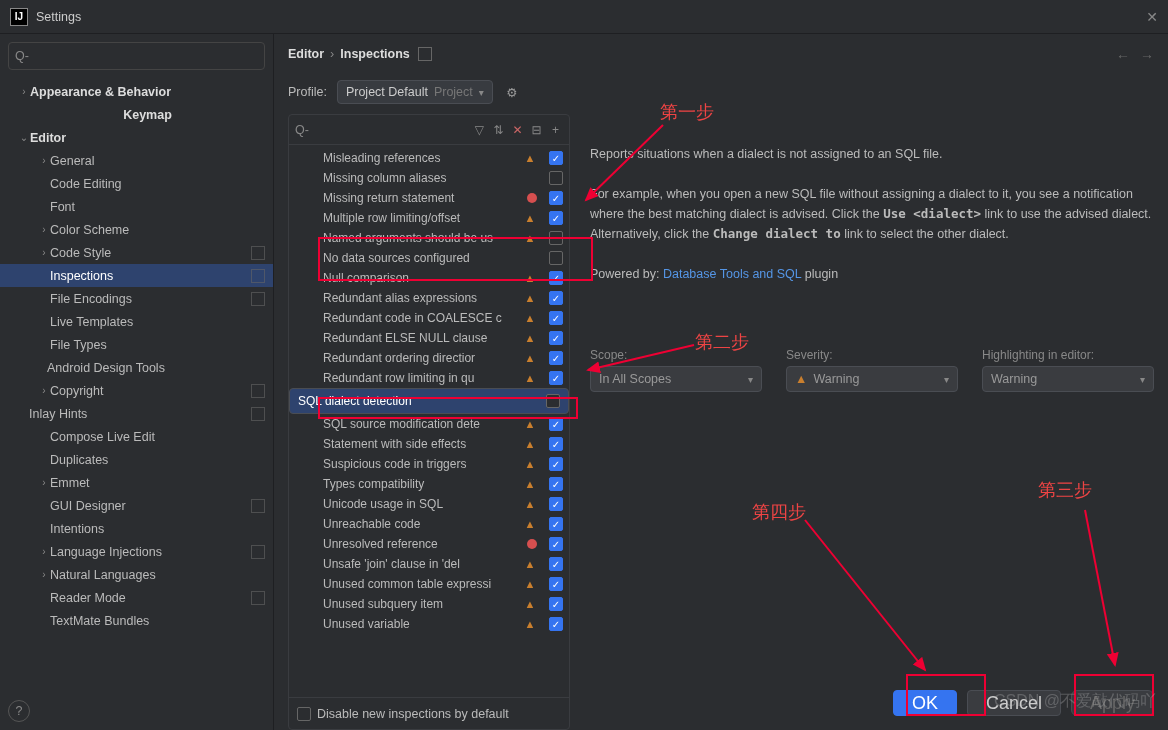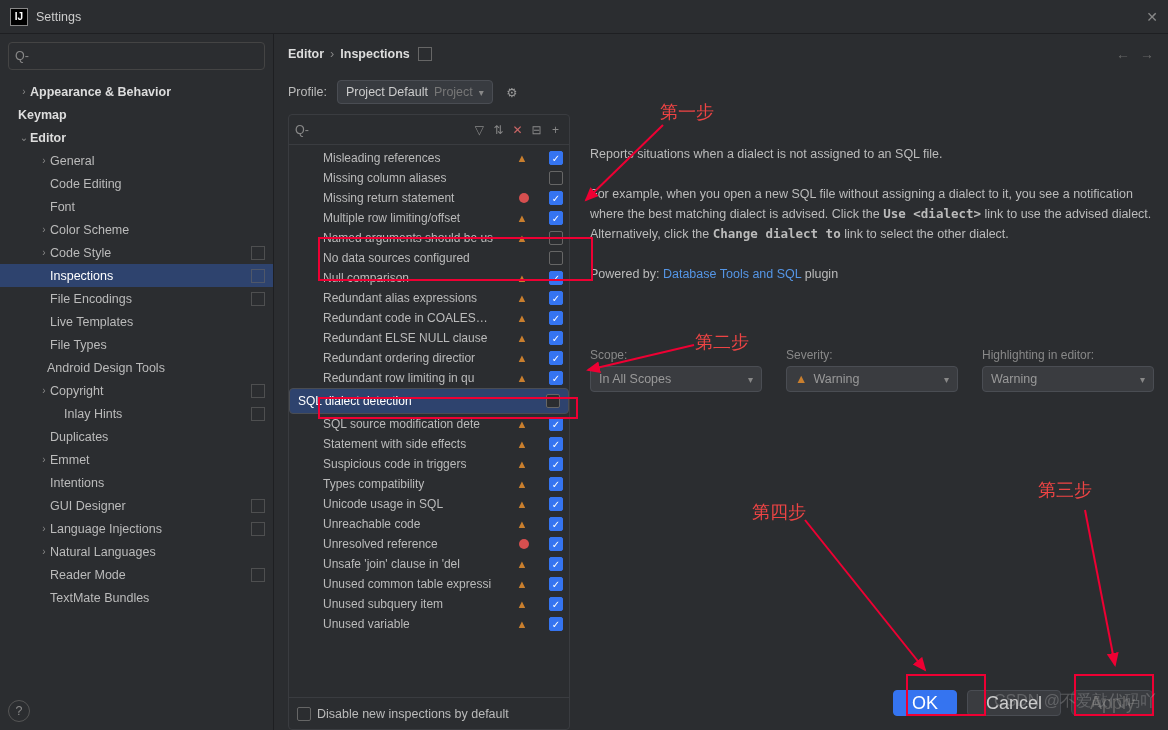--- a/index.html
+++ b/index.html
@@ -32,21 +32,21 @@
 .profile-select .dim { color: #777; }
 .profile-select .arr { color: #888; font-size: 10px; }
 .gear { width: 18px; height: 18px; color: #999; display: flex; align-items: center; justify-content: center; cursor: pointer; }
 .content-row { display: flex; flex: 1; min-height: 0; padding: 0 14px; }
 .list-col { width: 282px; border: 1px solid #3a3c40; border-radius: 4px; display: flex; flex-direction: column; background: #2b2d30; }
 .list-toolbar { display: flex; align-items: center; height: 30px; border-bottom: 1px solid #3a3c40; padding: 0 6px; gap: 4px; }
 .list-toolbar .tsearch { flex: 1; display: flex; align-items: center; }
 .list-toolbar .tsearch input { flex: 1; background: transparent; border: none; outline: none; color: #bbb; font-size: 12px; }
 .list-toolbar .ticon { color: #888; font-size: 12px; width: 16px; text-align: center; cursor: pointer; }
 .tree { flex: 1; overflow-y: auto; padding: 3px 0; }
-.tree-row { display: flex; align-items: center; height: 20px; padding: 0 6px 0 34px; gap: 20px; position: relative; }
+.tree-row { display: flex; align-items: center; height: 20px; padding: 0 6px 0 34px; gap: 12px; position: relative; }
 .tree-row.sel { background: #2e436e; color: #fff; }
 .tree-row .tlabel { flex: 1; white-space: nowrap; overflow: hidden; text-overflow: ellipsis; font-size: 12px; }
 .tree-row .warn { width: 14px; height: 14px; display: flex; align-items: center; justify-content: center; }
 .tree-row .warn.tri { color: #c97f2e; font-size: 11px; }
 .tree-row .warn.err { width: 10px; height: 10px; background: #d64f4f; border-radius: 5px; }
 .tree-row .cb { width: 14px; height: 14px; border: 1px solid #666; border-radius: 2px; display: flex; align-items: center; justify-content: center; font-size: 10px; cursor: pointer; }
 .tree-row .cb.on { background: #3574f0; border-color: #3574f0; color: #fff; }
 .tree-row .cb.off { background: #2b2d30; }
 .tree-footer { display: flex; align-items: center; height: 32px; padding: 0 8px; gap: 6px; border-top: 1px solid #3a3c40; }
 .tree-footer .cb { width: 14px; height: 14px; border: 1px solid #666; border-radius: 2px; }
@@ -81,21 +81,21 @@
   <div class="sidebar">
     <div class="search">
       <span style="color:#888;margin-right:4px;">Q-</span>
       <input placeholder="" style="">
     </div>
     <div class="nav" id="nav">
         <div class="nav-row bold" style="padding-left: 18px;">
           <span class="chev">›</span>
           <span class="lbl">Appearance &amp; Behavior</span>
         </div>
-        <div class="nav-row bold" style="padding-left: 6px;">
+        <div class="nav-row bold" style="padding-left: 18px; text-align: center;">
           <span class="chev"></span>
           <span class="lbl">Keymap</span>
         </div>
         <div class="nav-row bold" style="padding-left: 18px;">
           <span class="chev">⌄</span>
           <span class="lbl">Editor</span>
         </div>
         <div class="nav-row" style="padding-left: 38px;">
           <span class="chev">›</span>
           <span class="lbl">General</span>
@@ -137,41 +137,45 @@
         </div>
         <div class="nav-row" style="padding-left: 35px;">
           <span class="chev"></span>
           <span class="lbl">Android Design Tools</span>
         </div>
         <div class="nav-row" style="padding-left: 38px;">
           <span class="chev">›</span>
           <span class="lbl">Copyright</span>
           <span class="extra-icon"></span>
         </div>
-        <div class="nav-row" style="padding-left: 52px;">
+        <div class="nav-row" style="padding-left: 17px;">
           <span class="chev"></span>
           <span class="lbl">Inlay Hints</span>
           <span class="extra-icon"></span>
         </div>
         <div class="nav-row" style="padding-left: 38px;">
           <span class="chev"></span>
+          <span class="lbl">Compose Live Edit</span>
+        </div>
+        <div class="nav-row" style="padding-left: 38px;">
+          <span class="chev"></span>
           <span class="lbl">Duplicates</span>
         </div>
         <div class="nav-row" style="padding-left: 38px;">
           <span class="chev">›</span>
           <span class="lbl">Emmet</span>
         </div>
         <div class="nav-row" style="padding-left: 38px;">
           <span class="chev"></span>
+          <span class="lbl">GUI Designer</span>
+          <span class="extra-icon"></span>
+        </div>
+        <div class="nav-row" style="padding-left: 38px;">
+          <span class="chev"></span>
           <span class="lbl">Intentions</span>
-        </div>
-        <div class="nav-row" style="padding-left: 38px;">
-          <span class="chev"></span>
-          <span class="lbl">GUI Designer</span>
-          <span class="extra-icon"></span>
         </div>
         <div class="nav-row" style="padding-left: 38px;">
           <span class="chev">›</span>
           <span class="lbl">Language Injections</span>
           <span class="extra-icon"></span>
         </div>
         <div class="nav-row" style="padding-left: 38px;">
           <span class="chev">›</span>
           <span class="lbl">Natural Languages</span>
         </div>

